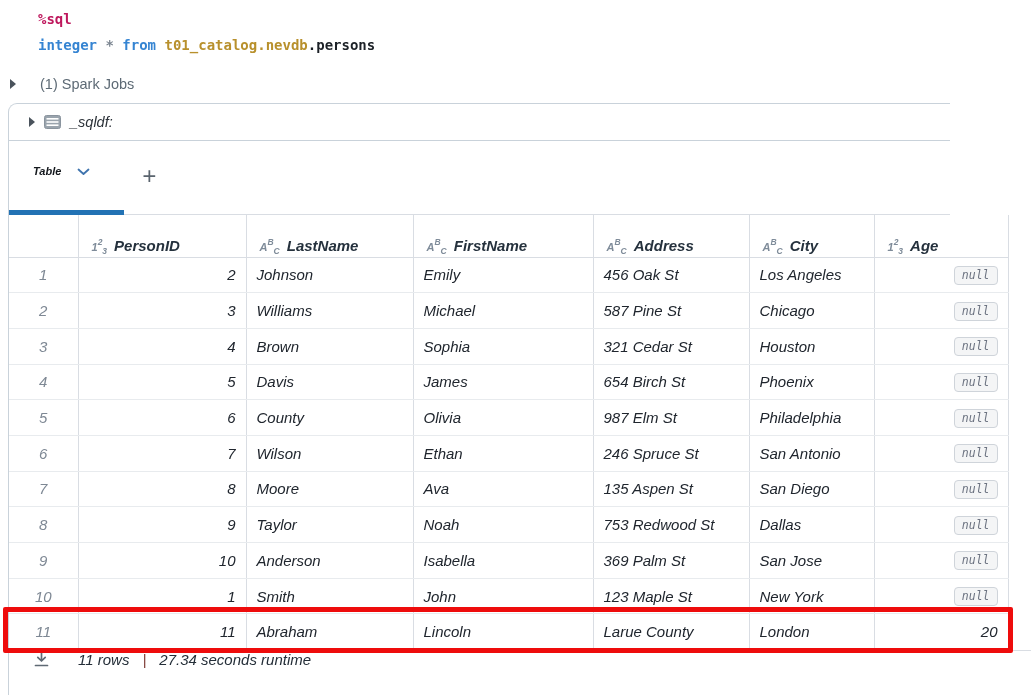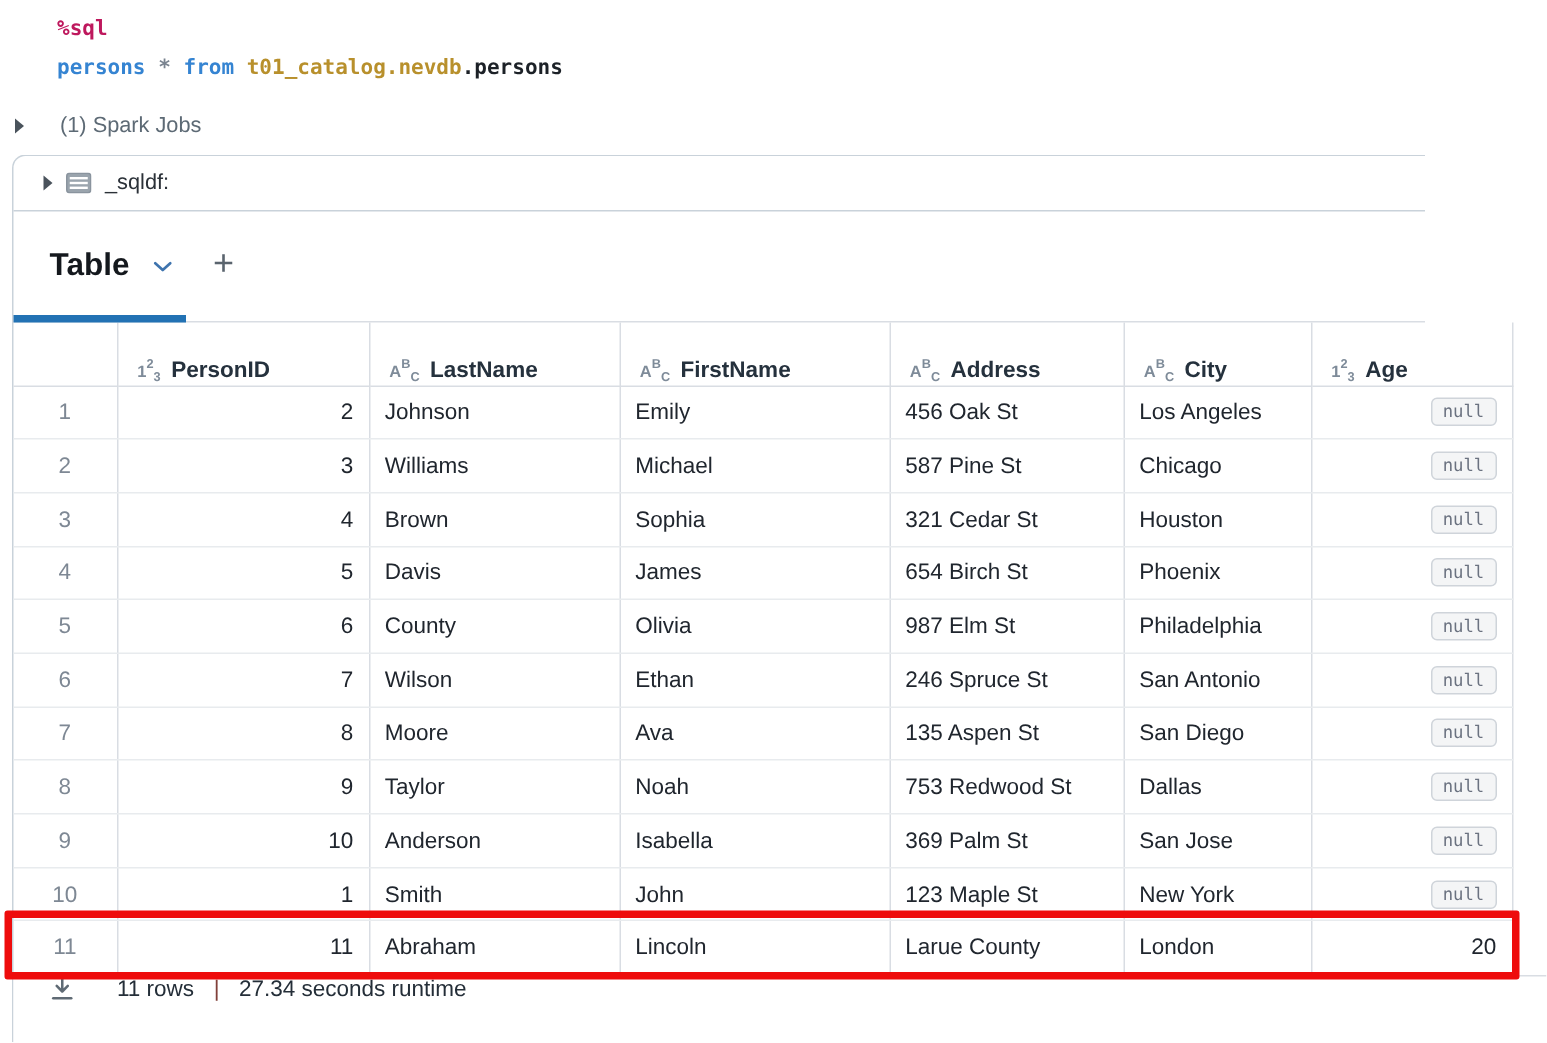--- a/index.html
+++ b/index.html
@@ -30,30 +30,30 @@
 
   
   .spark-row{position:absolute;top:76px;left:10px;display:flex;align-items:center;gap:24px;
     font-size:14.5px;color:var(--text-gray);cursor:pointer;}
   .tri{width:0;height:0;border-top:5px solid transparent;border-bottom:5px solid transparent;
     border-left:6px solid #4a535c;display:inline-block;}
 
   
   .panel{position:absolute;top:103px;left:8px;width:942px;height:592px;
     border-top:1px solid var(--panel-border);border-left:1px solid var(--panel-border);
-    border-top-left-radius:9px;background:#fff;}
+    border-top-left-radius:9px;background:#fff;font-style:italic;}
   .sqldf-row{height:37px;display:flex;align-items:center;gap:9px;padding-left:20px;
     border-bottom:1px solid var(--panel-border);font-size:14.5px;color:#333a42;cursor:pointer;}
   .sqldf-row .name{color:#2b3138;}
   .table-icon{display:inline-block;line-height:0;}
 
   
   .tab-bar{position:relative;height:74px;border-bottom:1px solid var(--grid-border);}
   .tab{position:absolute;left:24px;top:24px;display:flex;align-items:center;gap:16px;cursor:pointer;}
-  .tab-label{font-size:21px;font-weight:700;color:#14181d;}
+  .tab-label{font-size:11px;font-weight:700;color:#14181d;}
   .chevron{line-height:0;margin-top:2px;}
   .add-btn{position:absolute;left:133px;top:20px;font-size:24px;font-weight:300;color:#5a646e;
     cursor:pointer;line-height:30px;}
   .tab-underline{position:absolute;left:0;bottom:-1px;width:115px;height:5px;background:var(--accent-blue);}
 
   
   table.grid{border-collapse:collapse;table-layout:fixed;width:999px;font-size:15px;}
   .grid th,.grid td{border-right:1px solid var(--grid-border);overflow:hidden;white-space:nowrap;}
   .grid th{height:42px;border-bottom:1px solid var(--grid-border);font-weight:600;color:#25313d;
     text-align:left;padding-left:13px;cursor:pointer;}
@@ -76,21 +76,21 @@
 
   
   .annotation-box{position:absolute;top:607px;left:3px;width:1010px;height:46px;
     border:5px solid var(--annotation-red);border-radius:2px;pointer-events:none;background:transparent;}
 </style>
 </head>
 <body>
 
 <div class="page">
 
-  <div class="code-area"><div><span class="magic">%sql</span></div><div><span class="kw">persons</span><span> </span><span class="op">*</span><span> </span><span class="kw">from</span><span> </span><span class="ident">t01_catalog.nevdb</span><span class="ident-dark">.persons</span></div></div>
+  <div class="code-area"><div><span class="magic">%sql</span></div><div><span class="kw">integer</span><span> </span><span class="op">*</span><span> </span><span class="kw">from</span><span> </span><span class="ident">t01_catalog.nevdb</span><span class="ident-dark">.persons</span></div></div>
 
   <div class="spark-row">
     <span class="tri"></span>
     <span>(1) Spark Jobs</span>
   </div>
 
   <div class="panel">
 
     <div class="sqldf-row">
       <span class="tri"></span>

